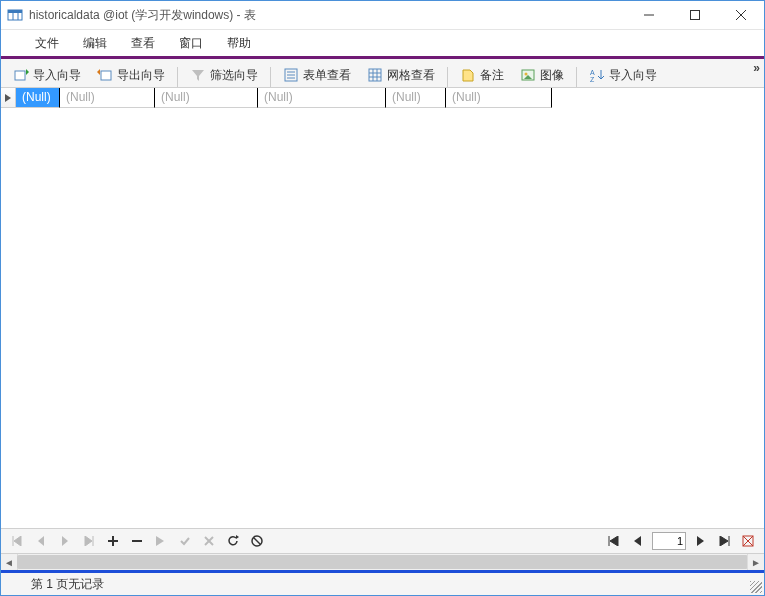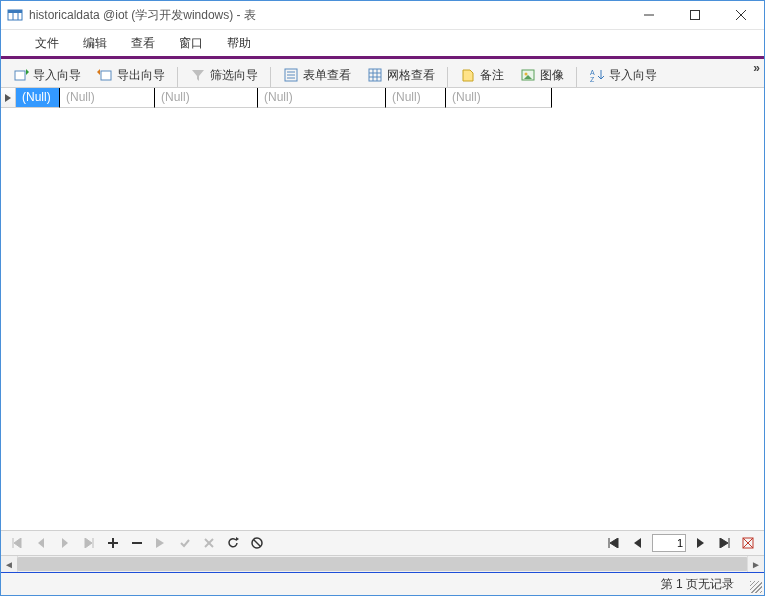--- a/index.html
+++ b/index.html
@@ -37,21 +37,21 @@
 .c3{width:128px}
 .c4{width:60px}
 .c5{width:106px}
 
 .navbar{height:24px;border-top:1px solid #d0d0d0;background:#f5f5f5;display:flex;align-items:center;padding:0 4px;position:relative}
 .nav-btn{width:20px;height:20px;display:flex;align-items:center;justify-content:center;color:#888;margin:0 1px;border:1px solid transparent;border-radius:2px}
 .nav-btn.dark{color:#333}
 .nav-right{position:absolute;right:4px;display:flex;align-items:center}
 .pg-input{width:28px;height:16px;border:1px solid #aaa;font-size:11px;text-align:right;padding:0 2px;margin:0 2px}
 
-.statusbar{height:22px;border-top:1px solid #1d4ed8;background:#f5f5f5;display:flex;align-items:center;justify-content:flex-end;padding:0 30px;font-size:12px;color:#333;position:relative}
+.statusbar{height:22px;border-top:3px solid #1d4ed8;background:#f5f5f5;display:flex;align-items:center;justify-content:flex-start;padding:0 30px;font-size:12px;color:#333;position:relative}
 .h-scroll{height:16px;border-top:1px solid #d0d0d0;background:#f0f0f0;position:relative}
 .h-scroll .larrow,.h-scroll .rarrow{position:absolute;top:0;width:16px;height:16px;background:#f0f0f0;display:flex;align-items:center;justify-content:center;color:#666;font-size:10px}
 .h-scroll .larrow{left:0;border-right:1px solid #ddd}
 .h-scroll .rarrow{right:0;border-left:1px solid #ddd}
 .h-scroll .thumb{position:absolute;left:16px;right:16px;top:1px;bottom:1px;background:#cdcdcd;border-radius:2px}
 .resize-grip{position:absolute;right:2px;bottom:2px;width:12px;height:12px;background:repeating-linear-gradient(135deg,#999 0,#999 1px,transparent 1px,transparent 3px)}
 </style>
 </head>
 <body>
 

